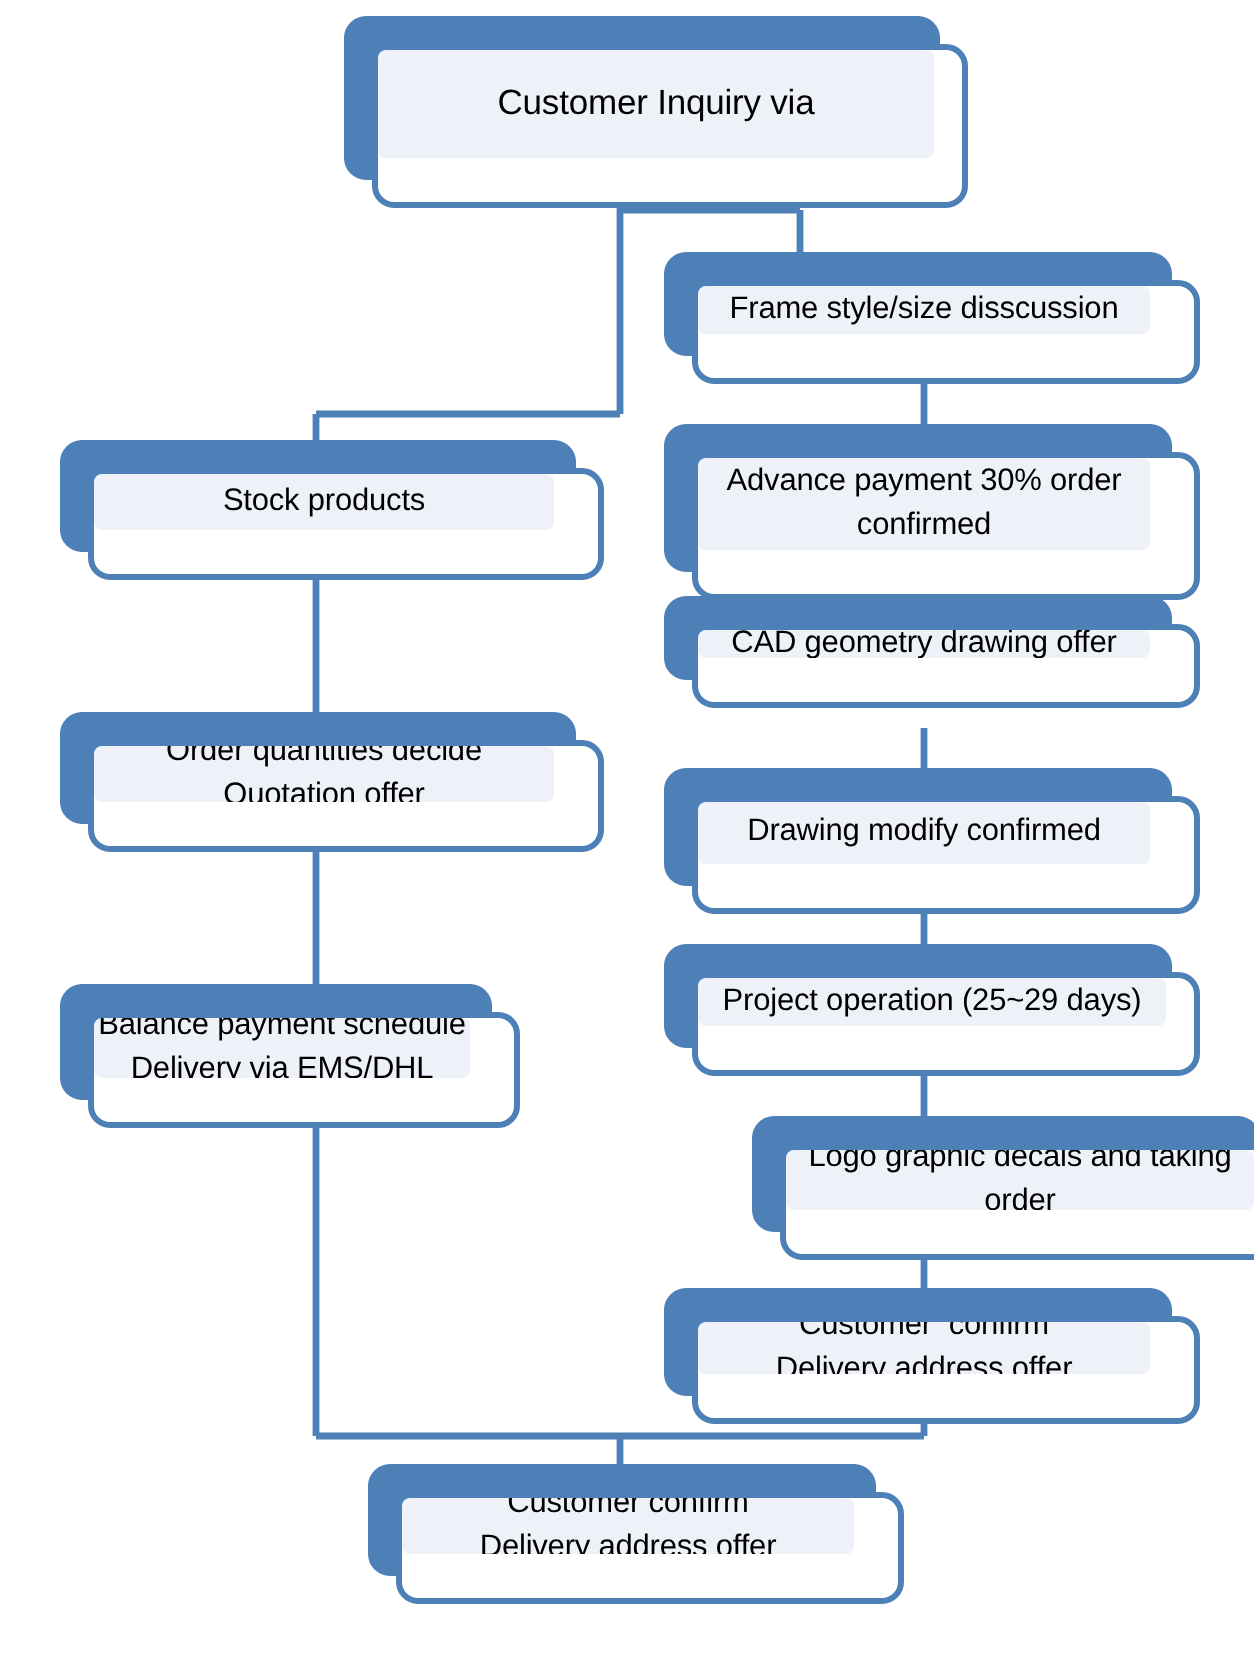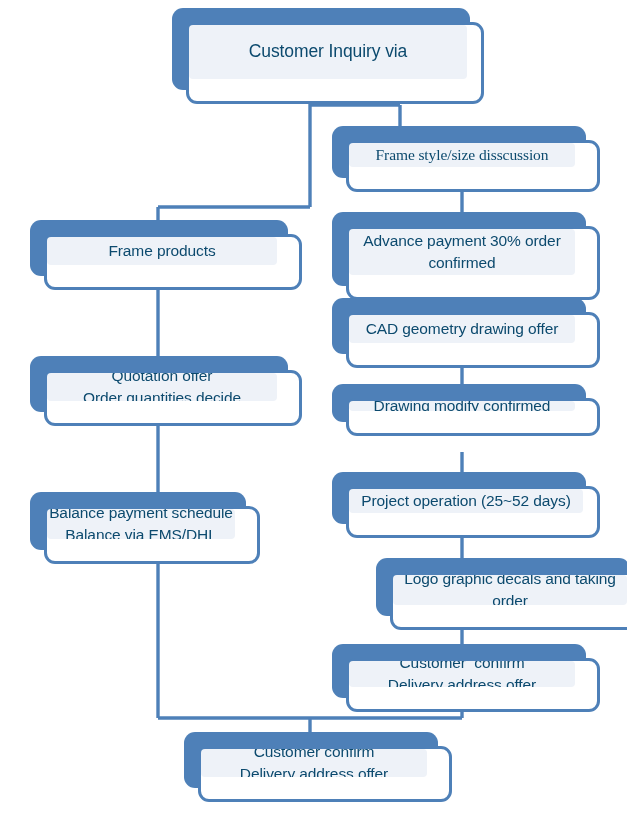--- a/index.html
+++ b/index.html
@@ -60,21 +60,21 @@
     background: #EEF2F8;
     border-radius: 4px;
     display: flex;
     flex-direction: column;
     align-items: center;
     justify-content: center;
     z-index: 4;
     overflow: hidden;
   }
   .flowbox .inner .line {
-    color: #0c4a6e;
+    color: #000000;
     font-size: 15.5px;
     line-height: 1.45;
     text-align: center;
     white-space: pre;
     letter-spacing: -0.1px;
   }
   
   .flowbox.top .inner .line {
     font-size: 17.5px;
   }
@@ -124,80 +124,80 @@
     <div class="card"></div>
     <div class="inner">
       <div class="line">Customer Inquiry via</div>
     </div>
   </div>
 
   <div class="flowbox" style="left:30px; top:220px; width:272px; height:70px;">
     <div class="plate"></div>
     <div class="card"></div>
     <div class="inner">
-      <div class="line">Frame products</div>
+      <div class="line">Stock products</div>
     </div>
   </div>
 
   <div class="flowbox" style="left:30px; top:356px; width:272px; height:70px;">
     <div class="plate"></div>
     <div class="card"></div>
     <div class="inner">
+      <div class="line">Order quantities decide</div>
       <div class="line">Quotation offer</div>
-      <div class="line">Order quantities decide</div>
     </div>
   </div>
 
   <div class="flowbox" style="left:30px; top:492px; width:230px; height:72px;">
     <div class="plate"></div>
     <div class="card"></div>
     <div class="inner">
       <div class="line">Balance payment schedule</div>
-      <div class="line">Balance via EMS/DHL</div>
-    </div>
-  </div>
-
-  <div class="flowbox" style="left:332px; top:126px; width:268px; height:66px;font-family:Liberation Serif, serif;">
+      <div class="line">Delivery via EMS/DHL</div>
+    </div>
+  </div>
+
+  <div class="flowbox" style="left:332px; top:126px; width:268px; height:66px;">
     <div class="plate"></div>
     <div class="card"></div>
     <div class="inner">
       <div class="line">Frame style/size disscussion</div>
     </div>
   </div>
 
   <div class="flowbox" style="left:332px; top:212px; width:268px; height:88px;">
     <div class="plate"></div>
     <div class="card"></div>
     <div class="inner">
       <div class="line">Advance payment 30% order</div>
       <div class="line">confirmed</div>
     </div>
   </div>
 
-  <div class="flowbox" style="left:332px; top:298px; width:268px; height:70px;">
+  <div class="flowbox" style="left:332px; top:298px; width:268px; height:56px;">
     <div class="plate"></div>
     <div class="card"></div>
     <div class="inner">
       <div class="line">CAD geometry drawing offer</div>
     </div>
   </div>
 
-  <div class="flowbox" style="left:332px; top:384px; width:268px; height:52px;">
+  <div class="flowbox" style="left:332px; top:384px; width:268px; height:73px;">
     <div class="plate"></div>
     <div class="card"></div>
     <div class="inner">
       <div class="line">Drawing modify confirmed</div>
     </div>
   </div>
 
   <div class="flowbox wide-inner" style="left:332px; top:472px; width:268px; height:66px;">
     <div class="plate"></div>
     <div class="card"></div>
     <div class="inner">
-      <div class="line">Project operation (25~52 days)</div>
+      <div class="line">Project operation (25~29 days)</div>
     </div>
   </div>
 
   <div class="flowbox wide-inner" style="left:332px; top:558px; width:268px; height:72px;margin-left:44px;">
     <div class="plate"></div>
     <div class="card"></div>
     <div class="inner">
       <div class="line">Logo graphic decals and taking</div>
       <div class="line">order</div>
     </div>

